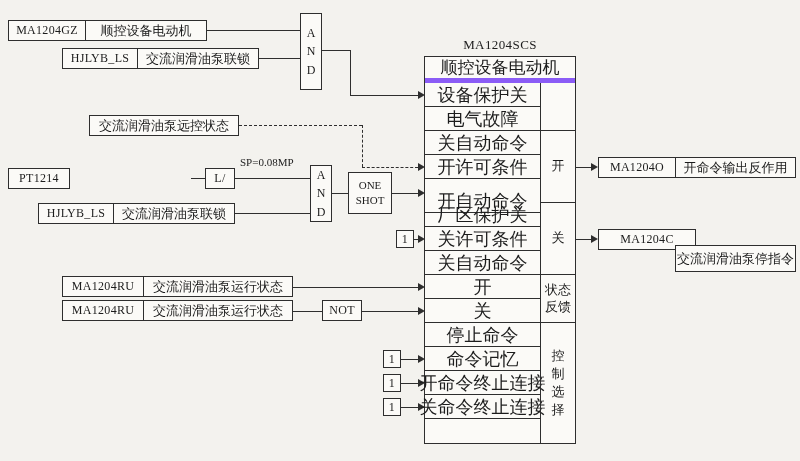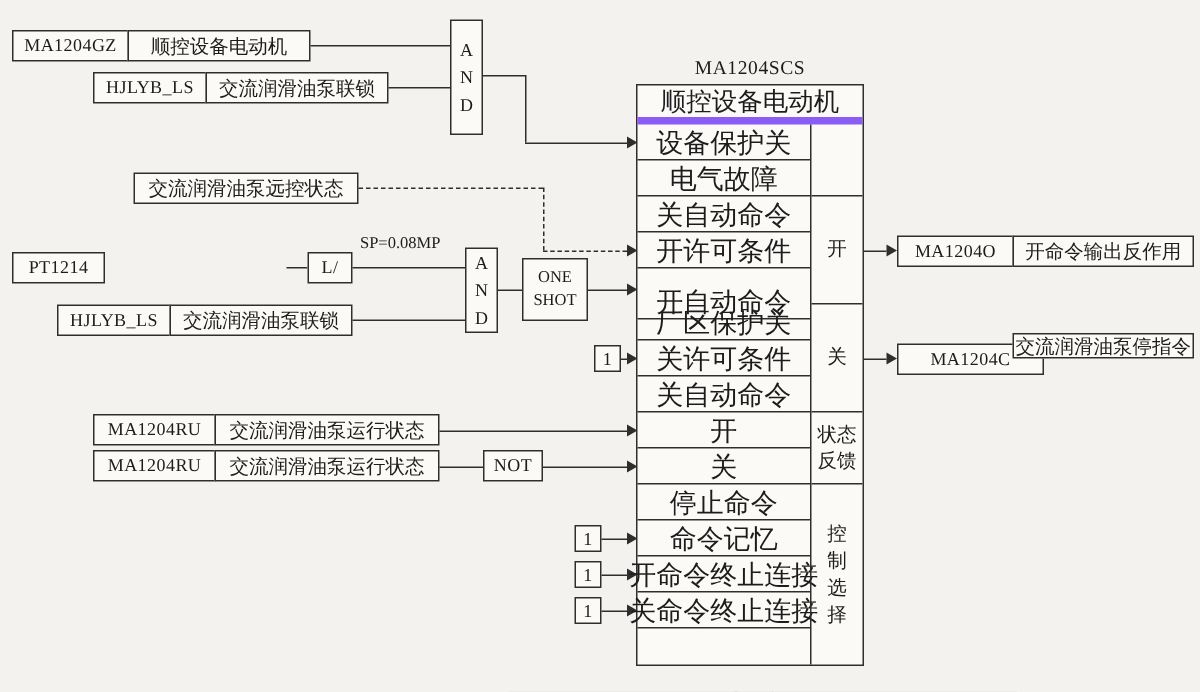--- a/index.html
+++ b/index.html
@@ -143,15 +143,15 @@
   </div>
 
   <div class="wh" style="left:576px;top:167px;width:15px;"></div>
   <div class="arr" style="left:591px;top:163px;"></div>
   <div class="bx tag" style="left:598px;top:157px;width:78px;height:21px;">MA1204O</div>
   <div class="bx" style="left:675px;top:157px;width:121px;height:21px;">开命令输出反作用</div>
 
   <div class="wh" style="left:576px;top:239px;width:15px;"></div>
   <div class="arr" style="left:591px;top:235px;"></div>
   <div class="bx tag" style="left:598px;top:229px;width:98px;height:21px;">MA1204C</div>
-  <div class="bx" style="left:675px;top:222px;width:121px;height:17px;">交流润滑油泵停指令</div>
+  <div class="bx" style="left:675px;top:245px;width:121px;height:27px;">交流润滑油泵停指令</div>
 
 </div>
 
 </body></html>

